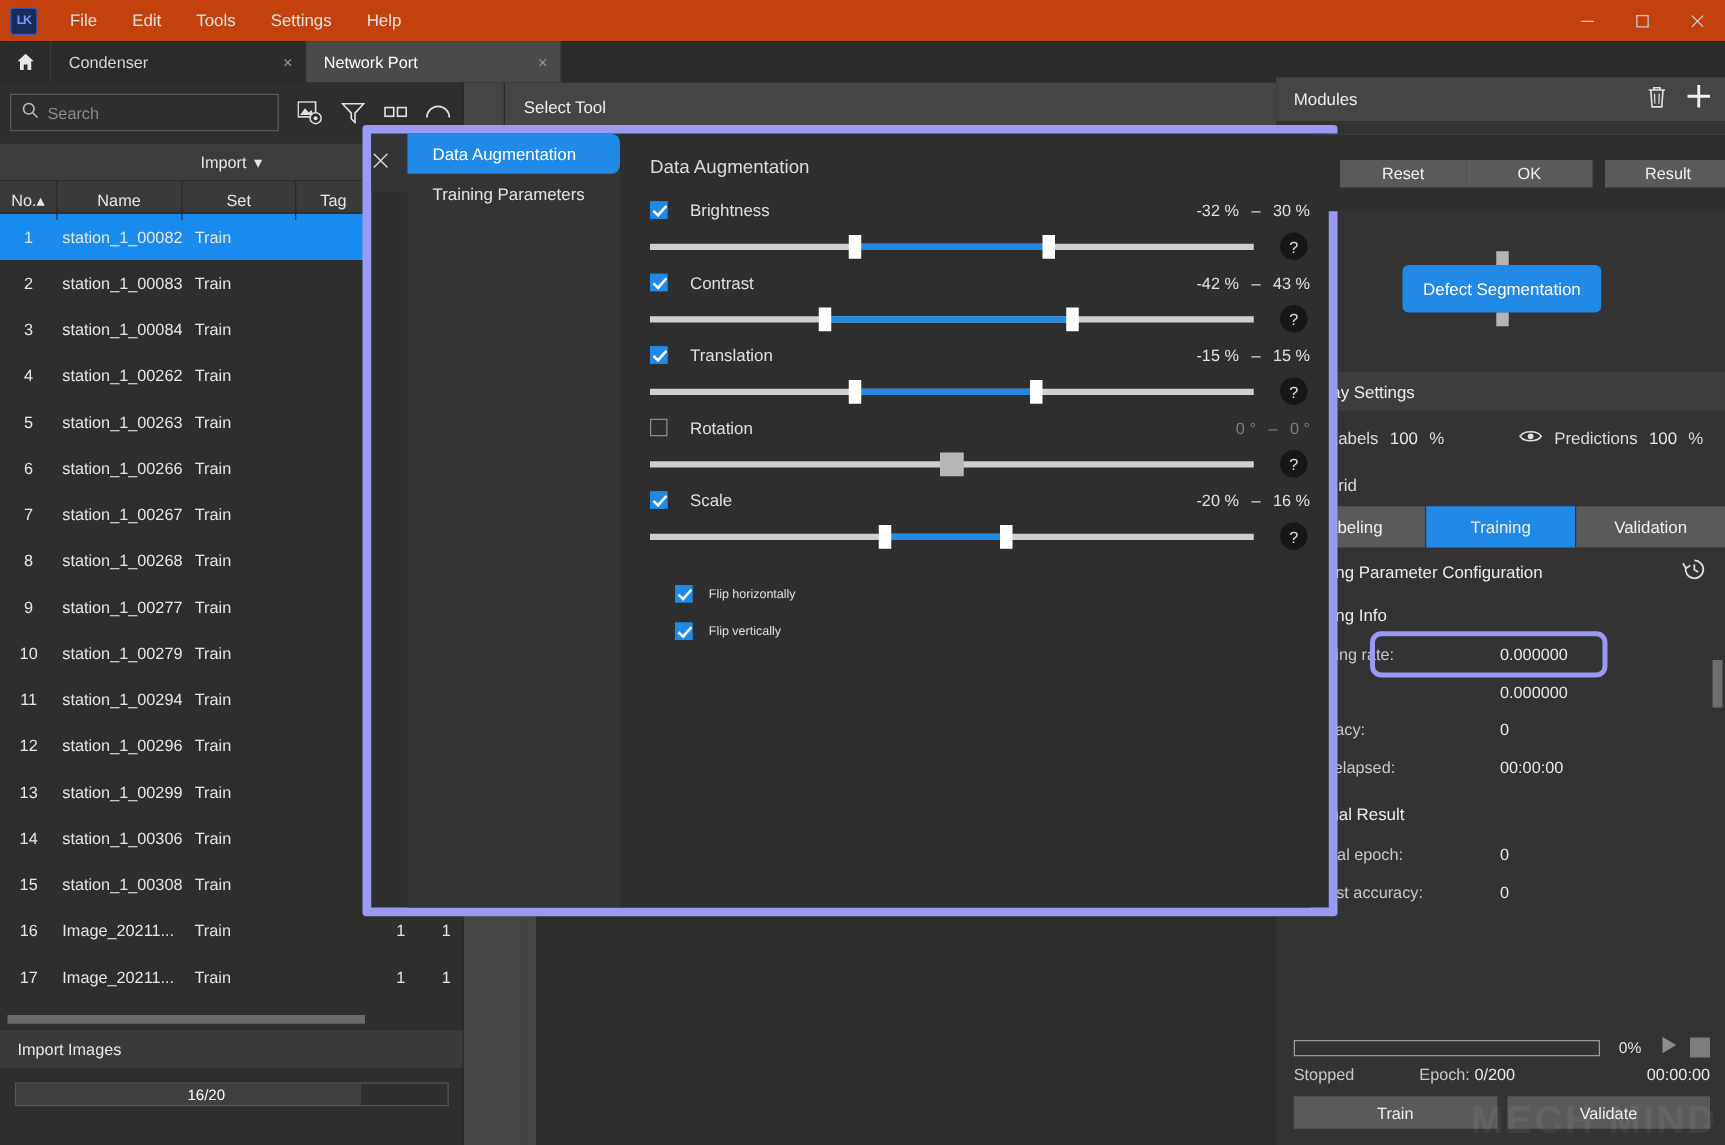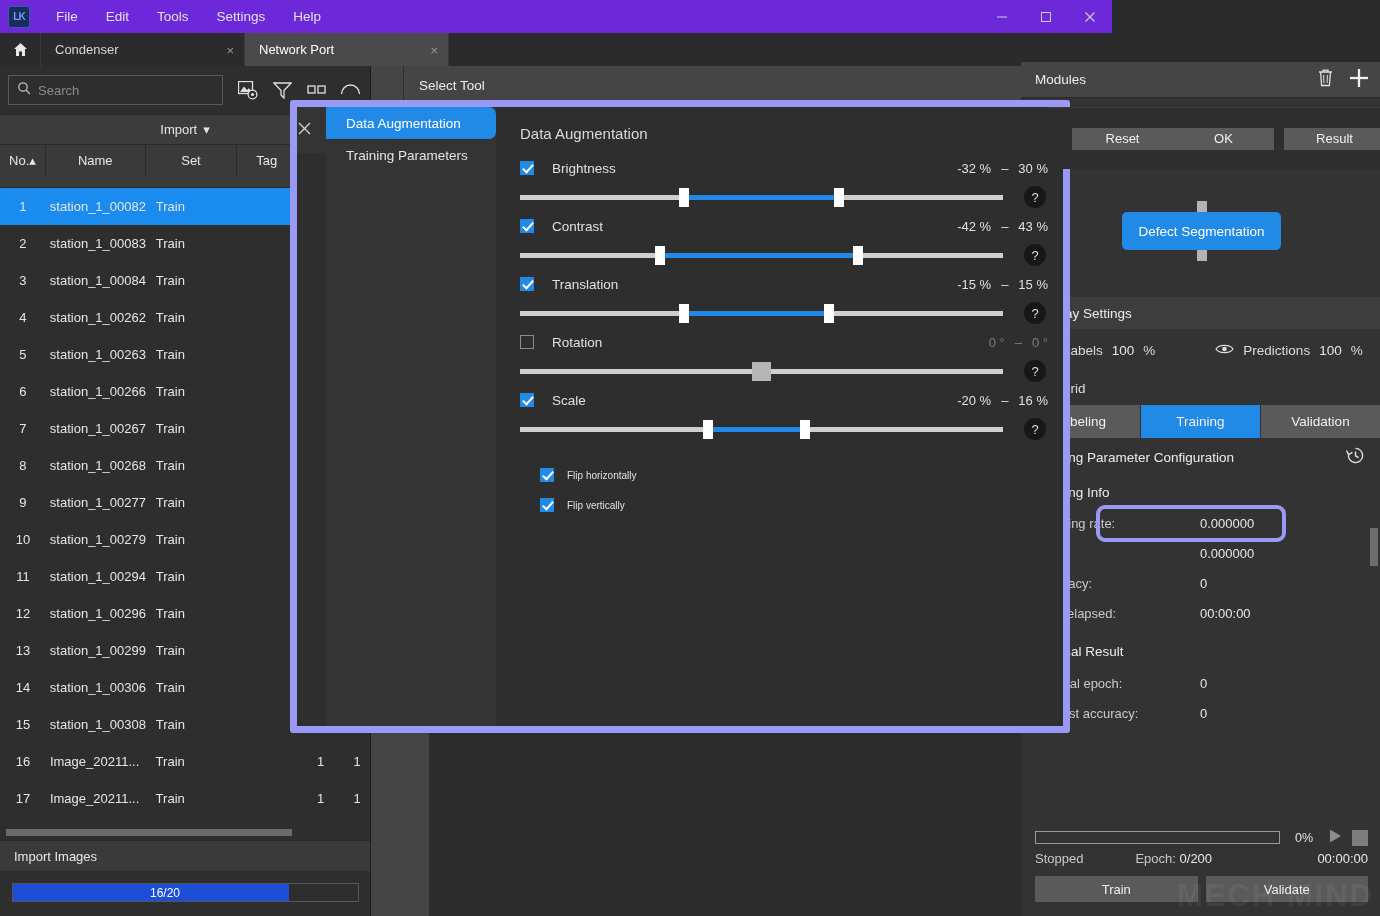--- a/index.html
+++ b/index.html
@@ -7,22 +7,22 @@
     width: 1380px; height: 916px;
     background: #2b2b2b;
     font-family: "Liberation Sans", sans-serif;
     color: #dcdcdc;
     overflow: hidden;
   }
   #app { position: relative; width: 1380px; height: 916px; }
 
   
   .titlebar {
-    position: absolute; left: 0; top: 0; width: 1112px; height: 33px;
-    background: #6d28d9; display: flex; align-items: center;
+    position: absolute; left: 0; top: 0; width: 1380px; height: 33px;
+    background: #c2410c; display: flex; align-items: center;
   }
   .app-logo {
     width: 22px; height: 22px; margin-left: 8px; margin-right: 12px;
     background: #1a2b5c; border: 1px solid #3a5bb0; border-radius: 3px;
     color: #6f9bff; font-size: 10px; font-weight: bold;
     display: flex; align-items: center; justify-content: center;
     letter-spacing: -1px;
   }
   .menu-item {
     padding: 0 14px; height: 33px; line-height: 33px;
@@ -74,21 +74,21 @@
   .tool-icons { display: flex; align-items: center; gap: 10px; margin-left: 13px; }
   .tool-icon { width: 24px; height: 24px; display: flex; align-items: center; justify-content: center; color: #e0e0e0; }
 
   .import-bar {
     height: 30px; background: #3c3c3c; display: flex; align-items: center;
     justify-content: center; font-size: 13px; color: #e4e4e4; gap: 6px;
     border-top: 1px solid #2a2a2a;
   }
 
   .tbl-head {
-    display: flex; height: 44px; background: #3a3a3a;
+    display: flex; height: 27px; background: #3a3a3a;
     border-bottom: 1px solid #2a2a2a; border-top: 1px solid #2a2a2a;
   }
   .tbl-head div {
     display: flex; align-items: center; justify-content: center;
     font-size: 13px; color: #e8e8e8; border-right: 1px solid #2a2a2a;
     height: 31px;
   }
   .c-no   { width: 46px; }
   .c-name { width: 100px; }
   .c-set  { width: 92px; }
@@ -115,21 +115,21 @@
     padding-left: 14px; font-size: 13px; color: #e8e8e8;
     border-top: 1px solid #2a2a2a;
   }
   .prog-wrap { padding: 12px 12px 0 12px; }
   .prog-track {
     height: 19px; width: 347px; background: #2e2e2e; border: 1px solid #565656;
     position: relative;
   }
   .prog-fill {
     position: absolute; left: 0; top: 0; bottom: 0; width: 80%;
-    background: #1d4ed8; display: flex; align-items: center; justify-content: center; padding-left: 28px;
+    background: #404040; display: flex; align-items: center; justify-content: center; padding-left: 28px;
   }
   .prog-fill span { font-size: 12px; color: #ffffff; }
 
   
   .center {
     position: absolute; left: 371px; top: 66px; width: 650px; height: 850px;
     background: #2b2b2b;
   }
   .tool-header {
     height: 40px; background: #454545; display: flex; align-items: center;

